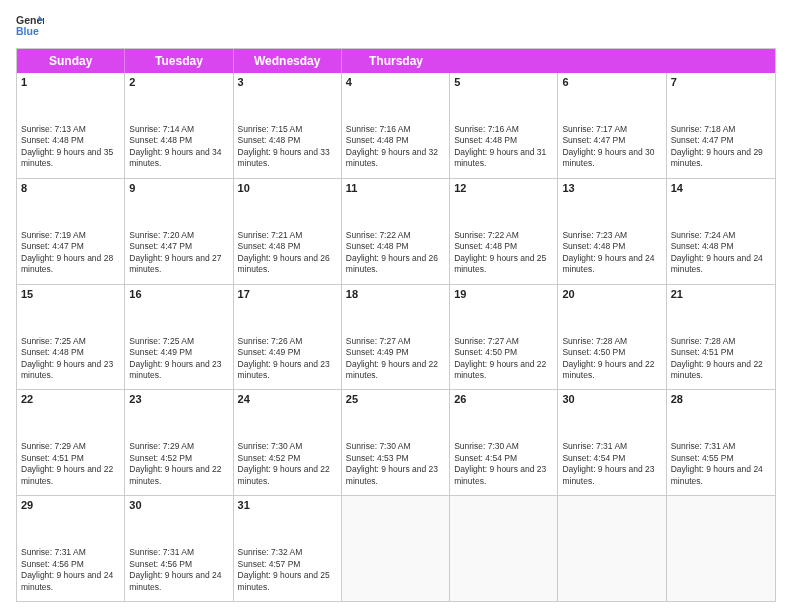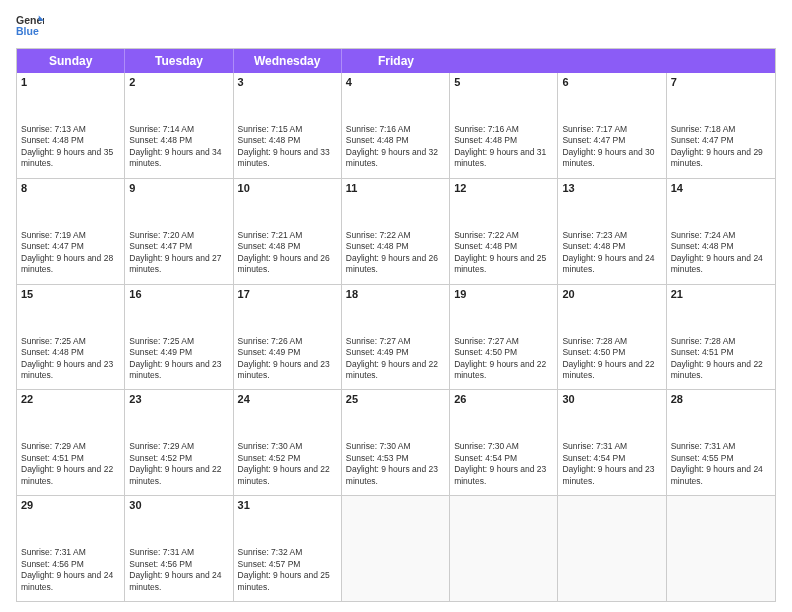--- a/index.html
+++ b/index.html
@@ -47,21 +47,21 @@
     }
     .calendar {
       flex: 1;
       display: flex;
       flex-direction: column;
       border: 1px solid #ccc;
     }
     .cal-header {
       display: grid;
       grid-template-columns: repeat(7, 1fr);
-      background: #8b5cf6;
+      background: #d946ef;
     }
     .cal-header-cell {
       color: #fff;
       font-size: 12px;
       font-weight: bold;
       text-align: center;
       padding: 5px 2px;
       border-right: 1px solid rgba(255,255,255,0.3);
     }
     .cal-header-cell:last-child { border-right: none; }
@@ -117,21 +117,21 @@
       <div class="month-title"></div>
       <div class="subtitle"></div>
     </div>
   </div>
 
   <div class="calendar">
     <div class="cal-header">
     <div class="cal-header-cell">Sunday</div>
         <div class="cal-header-cell">Tuesday</div>
         <div class="cal-header-cell">Wednesday</div>
-        <div class="cal-header-cell">Friday</div>
+        <div class="cal-header-cell">Thursday</div>
       </div>
     <div class="cal-body">
     <div class="cal-row">
           <div class="cal-cell">
             <div class="day-num">1</div>
             <div class="day-info">Sunrise: 7:13 AM<br>Sunset: 4:48 PM<br>Daylight: 9 hours and 35 minutes.</div>
           </div>
           <div class="cal-cell">
             <div class="day-num">2</div>
             <div class="day-info">Sunrise: 7:14 AM<br>Sunset: 4:48 PM<br>Daylight: 9 hours and 34 minutes.</div>

